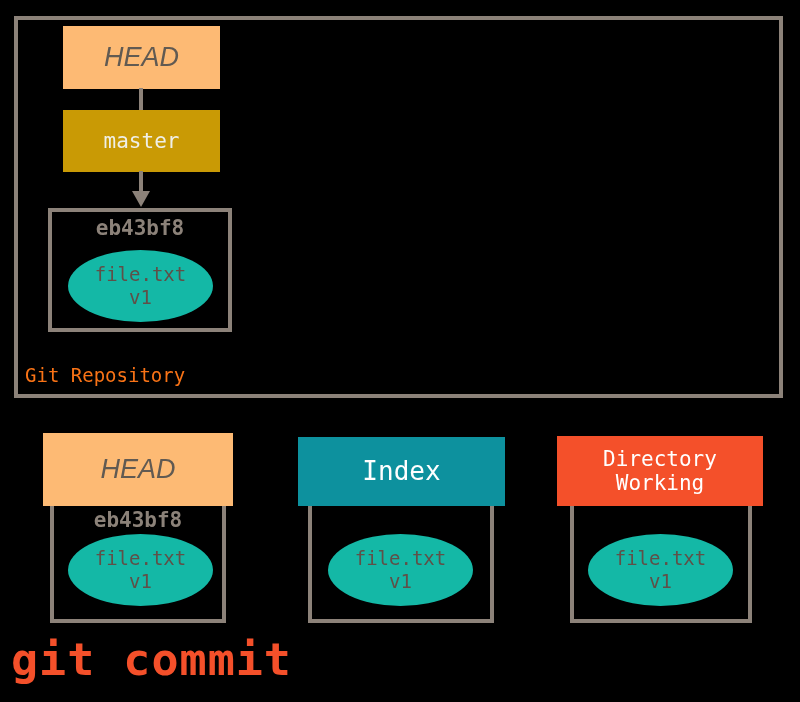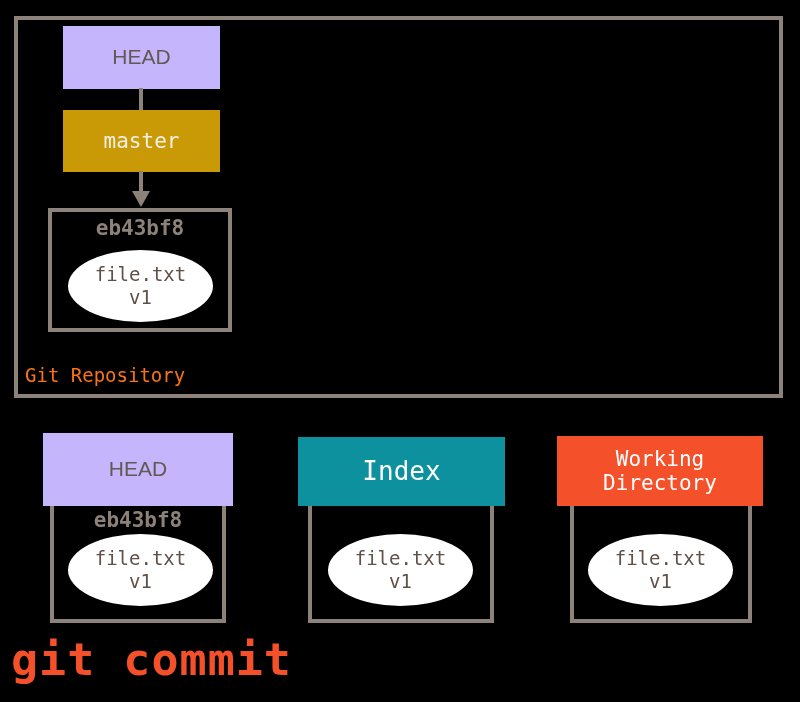--- a/index.html
+++ b/index.html
@@ -47,24 +47,25 @@
   .box {
     position: absolute;
     box-sizing: border-box;
     display: flex;
     align-items: center;
     justify-content: center;
     text-align: center;
     line-height: 1.15;
   }
   .box-head {
-    background: #c4b5fd;
+    background: #fdba74;
     color: #615a52;
     font-family: "Liberation Sans", sans-serif;
-    font-size: 21px;
+    font-size: 27px;
+    font-style: italic;
   }
   .box-master {
     background: #c99a05;
     color: #efefe7;
     font-size: 21px;
   }
   .box-index {
     background: #0d919e;
     color: #ffffff;
     font-size: 26px;
@@ -116,21 +117,21 @@
     font-size: 21px;
     font-weight: bold;
     color: #8c8279;
     font-family: "DejaVu Sans Mono", "Liberation Mono", monospace;
     white-space: nowrap;
   }
 
   
   .blob {
     position: absolute;
-    background: #ffffff;
+    background: #14b8a6;
     border-radius: 50%;
     display: flex;
     flex-direction: column;
     align-items: center;
     justify-content: center;
     color: #5f5048;
     font-size: 19px;
     line-height: 1.2;
     font-family: "DejaVu Sans Mono", "Liberation Mono", monospace;
     text-align: center;
@@ -217,22 +218,22 @@
     <span>Index</span>
   </div>
   <div class="area-frame" id="index-area"></div>
   <div class="blob" id="blob-index">
     <span>file.txt</span>
     <span>v1</span>
   </div>
 
   <div class="box box-workdir" id="workdir-box">
     <div>
+      <div>Directory</div>
       <div>Working</div>
-      <div>Directory</div>
     </div>
   </div>
   <div class="area-frame" id="workdir-area"></div>
   <div class="blob" id="blob-workdir">
     <span>file.txt</span>
     <span>v1</span>
   </div>
 
   <div class="command-caption">git commit</div>
 

